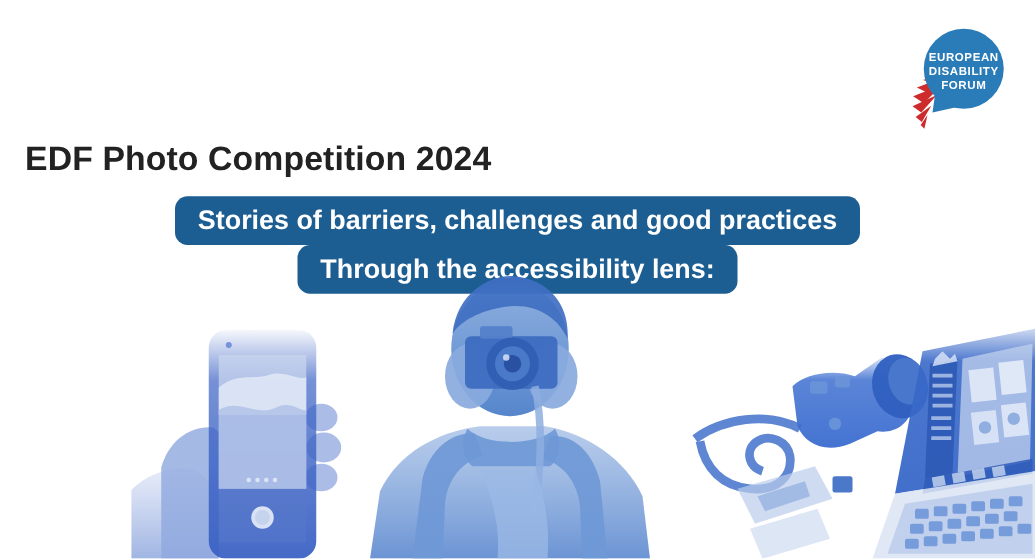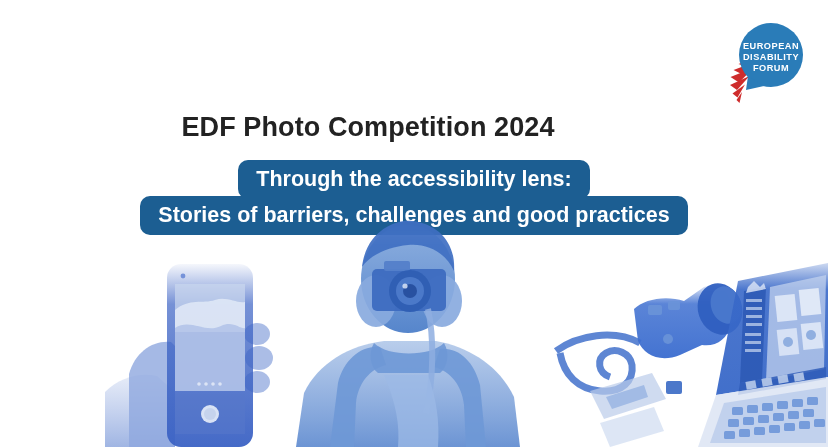--- a/index.html
+++ b/index.html
@@ -33,27 +33,28 @@
     height: 92px;
   }
   #logo-svg { display: block; }
 
   
   #main-title {
     position: absolute;
     left: 0;
     top: 110px;
     width: 736px;
-    text-align: center;
+    text-align: left;
     font-size: 27px;
     font-weight: bold;
     color: #222222;
     letter-spacing: 0.1px;
     line-height: 34px;
     white-space: nowrap;
+    padding-left: 20px;
   }
 
   
   #subtitle-block {
     position: absolute;
     left: 0;
     top: 160px;
     width: 828px;
     text-align: center;
     line-height: 0;
@@ -113,25 +114,25 @@
         <text x="63" y="31" text-anchor="middle" fill="#ffffff" font-family="Liberation Sans, sans-serif" font-size="9.2" font-weight="bold" letter-spacing="0.5">EUROPEAN</text>
         <text x="63" y="42" text-anchor="middle" fill="#ffffff" font-family="Liberation Sans, sans-serif" font-size="9.2" font-weight="bold" letter-spacing="0.5">DISABILITY</text>
         <text x="63" y="53" text-anchor="middle" fill="#ffffff" font-family="Liberation Sans, sans-serif" font-size="9.2" font-weight="bold" letter-spacing="0.5">FORUM</text>
       </svg>
     </div>
   </div>
 
   <div id="main-title">EDF Photo Competition 2024</div>
 
   <div id="subtitle-block">
+    <div id="subtitle-line-2-row">
+      <span class="subtitle-line">Stories of barriers, challenges and good practices</span>
+    </div>
     <div id="subtitle-line-1-row">
       <span class="subtitle-line">Through the accessibility lens:</span>
-    </div>
-    <div id="subtitle-line-2-row">
-      <span class="subtitle-line">Stories of barriers, challenges and good practices</span>
     </div>
   </div>
 
   <div id="photo-strip">
 
     <div class="photo" id="photo-phone">
       <svg viewBox="0 0 210 205">
         <defs>
           <linearGradient id="phoneFade" x1="0" y1="0" x2="0" y2="1">
             <stop offset="0%" stop-color="#3B62C4" stop-opacity="0.05"></stop>

